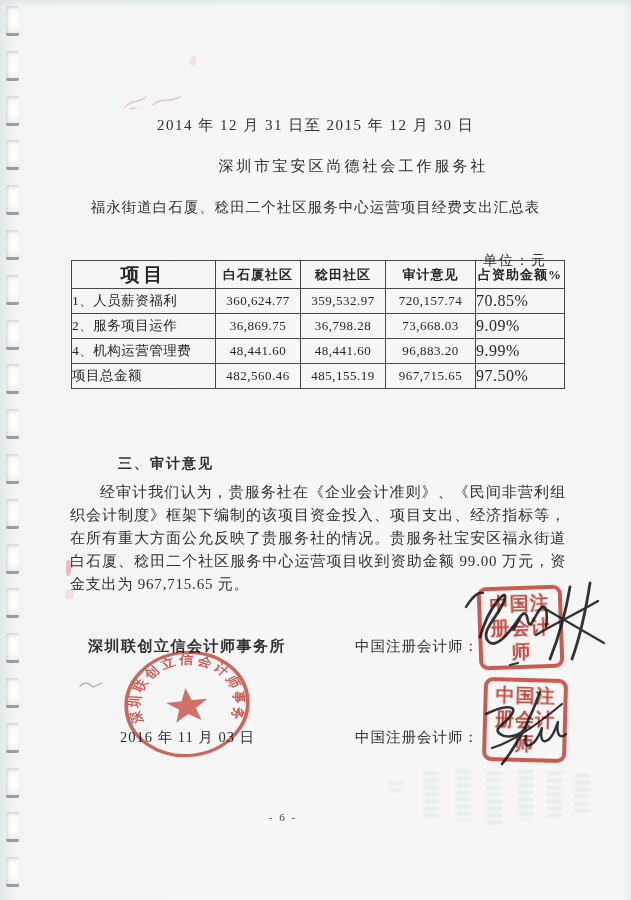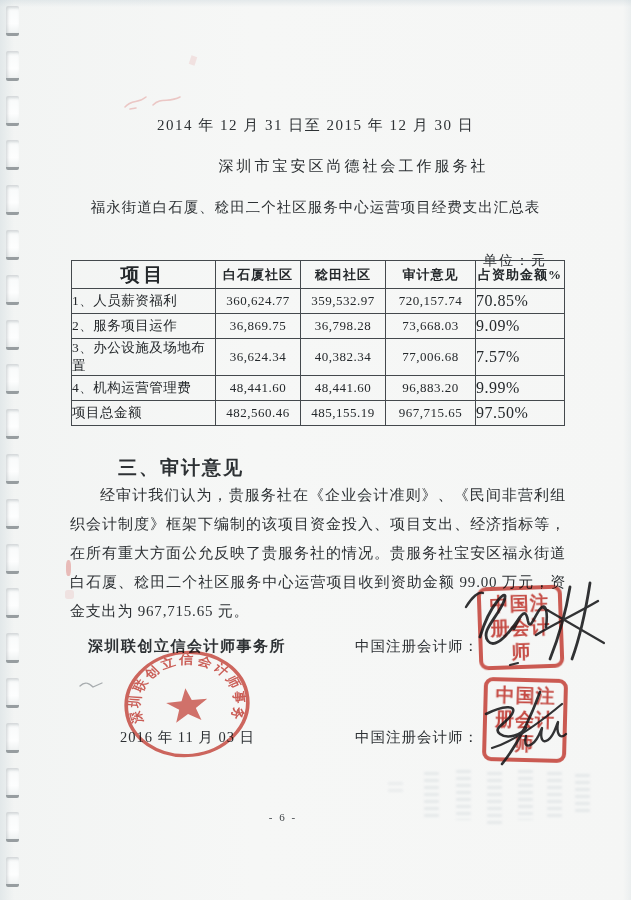--- a/index.html
+++ b/index.html
@@ -31,22 +31,22 @@
     border-collapse:collapse; table-layout:fixed; color:#24282b;padding-left:47px; }
   table.exp th, table.exp td { border:1.5px solid #44494d; padding:0; overflow:hidden; }
   table.exp thead tr { height:28px; }
   table.exp tbody tr { height:25px; }
   th.h-main { font-size:19px; font-weight:700; letter-spacing:4px; }
   th.h-col  { font-size:13px; font-weight:700; letter-spacing:1px; }
   td.cat { text-align:left; padding-left:6px; font-size:13.5px; letter-spacing:.5px; }
   td.num { text-align:center; font-size:13px; letter-spacing:.5px; }
   td.pct { padding-right:12px; font-size:16px; letter-spacing:.5px; }
 
-  .section-title { top:455px; left:118px; font-size:19px; font-weight:700; letter-spacing:2px; }
-  .opinion-body { top:481px; left:70px; width:496px; font-size:15px; line-height:29px;
+  .section-title { top:455px; left:118px; font-size:14px; font-weight:700; letter-spacing:2px; }
+  .opinion-body { top:481px; left:70px; width:496px; font-size:15px; line-height:23px;
     text-align:justify; text-indent:2em; letter-spacing:.8px; margin:0; }
 
   .firm-name { top:637px; left:88px;  font-size:15px; font-weight:700; letter-spacing:1.5px; }
   .cpa-1     { top:637px; left:355px; font-size:14.5px; letter-spacing:1px; }
   .sign-date { top:728px; left:120px; font-size:14.5px; letter-spacing:1px; }
   .cpa-2     { top:728px; left:355px; font-size:14.5px; letter-spacing:1px; }
   .page-num  { top:811px; left:0; width:566px; text-align:center; font-size:11px; letter-spacing:2px; color:#3a3f43; }
 
   
   .round-seal { left:122px; top:649px; width:130px; height:110px; mix-blend-mode:multiply;
@@ -132,27 +132,20 @@
         <td class="pct">70.85%</td>
       </tr>
       <tr>
         <td class="cat">2、服务项目运作</td>
         <td class="num">36,869.75</td>
         <td class="num">36,798.28</td>
         <td class="num">73,668.03</td>
         <td class="pct">9.09%</td>
       </tr>
       <tr>
-        <td class="cat">3、办公设施及场地布置</td>
-        <td class="num">36,624.34</td>
-        <td class="num">40,382.34</td>
-        <td class="num">77,006.68</td>
-        <td class="pct">7.57%</td>
-      </tr>
-      <tr>
         <td class="cat">4、机构运营管理费</td>
         <td class="num">48,441.60</td>
         <td class="num">48,441.60</td>
         <td class="num">96,883.20</td>
         <td class="pct">9.99%</td>
       </tr>
       <tr>
         <td class="cat">项目总金额</td>
         <td class="num">482,560.46</td>
         <td class="num">485,155.19</td>

